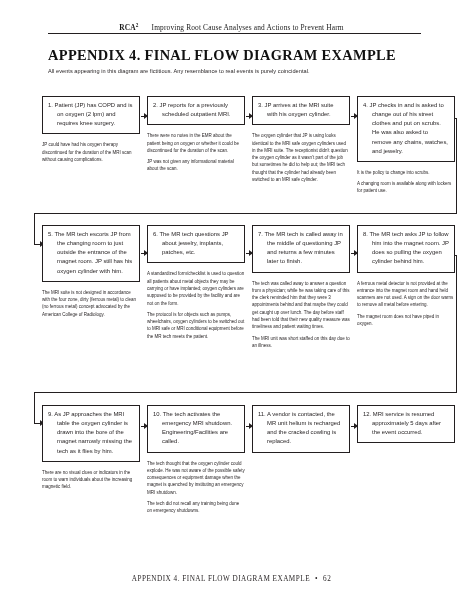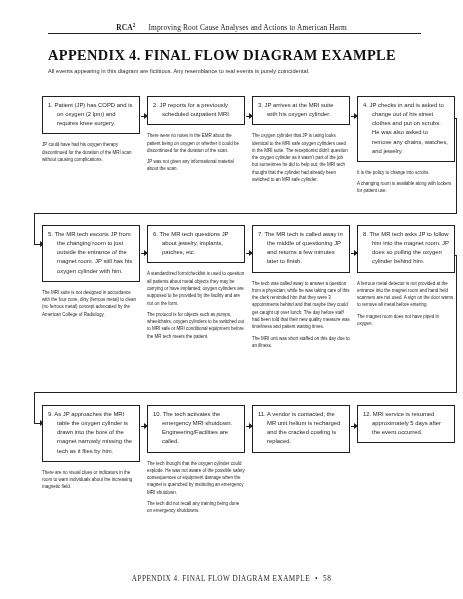--- a/index.html
+++ b/index.html
@@ -120,21 +120,21 @@
     font-size: 7.2px;
     letter-spacing: .5px;
     color: #231f20;
   }
   .footer .dot { display: inline-block; padding: 0 5px; }
 </style>
 </head>
 <body>
 
 <div class="runhead">
-  <span class="rca"><span>RCA</span><sup>2</sup></span><span class="rh-sep"></span><span>Improving Root Cause Analyses and Actions to American Harm</span>
+  <span class="rca"><span>RCA</span><sup>2</sup></span><span class="rh-sep"></span><span>Improving Root Cause Analyses and Actions to Prevent Harm</span>
 </div>
 <div class="rule-top"></div>
 
 <h1 class="page-title">APPENDIX 4. FINAL FLOW DIAGRAM EXAMPLE</h1>
 <div class="page-sub">All events appearing in this diagram are fictitious. Any resemblance to real events is purely coincidental.</div>
 
 <div class="flow">
 
   <div class="col c1 r1">
     <div class="node">
@@ -285,14 +285,14 @@
     </div>
   </div>
 
   <div class="arrow" style="left:141px; top:426px; width:6px;"></div>
   <div class="arrow" style="left:246px; top:426px; width:6px;"></div>
   <div class="arrow" style="left:351px; top:426px; width:6px;"></div>
 
 </div>
 
 <div class="footer">
-  <span>APPENDIX 4. FINAL FLOW DIAGRAM EXAMPLE</span><span class="dot">•</span><span>58</span>
+  <span>APPENDIX 4. FINAL FLOW DIAGRAM EXAMPLE</span><span class="dot">•</span><span>62</span>
 </div>
 
 </body></html>

